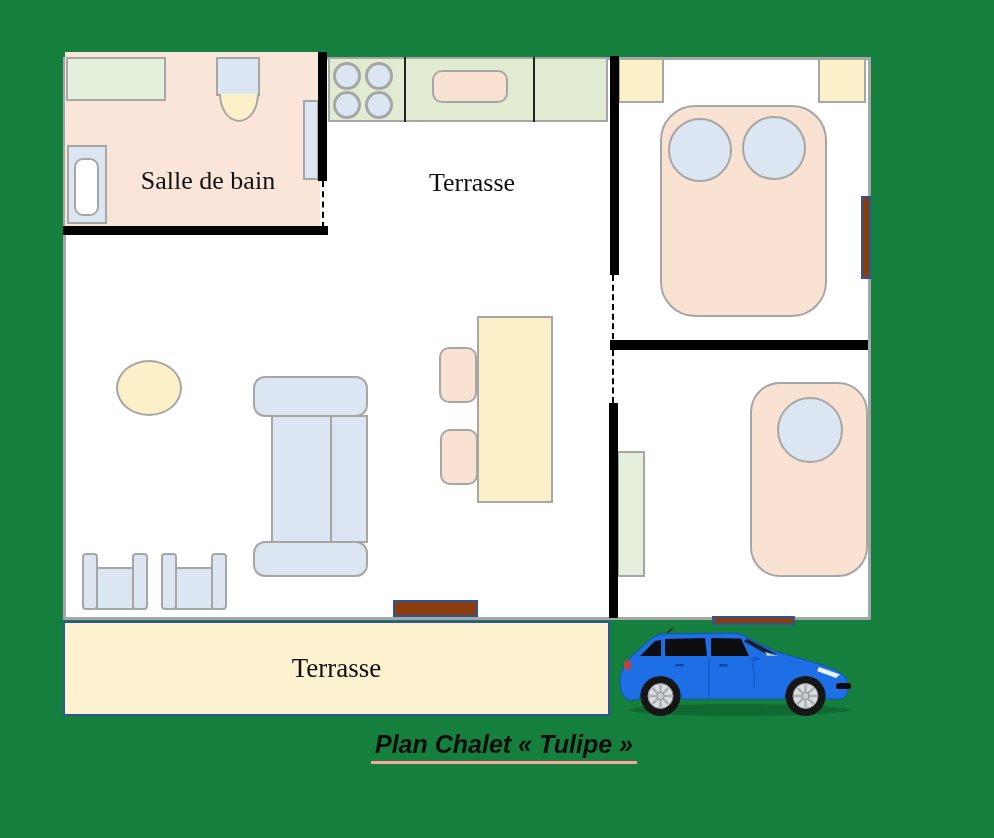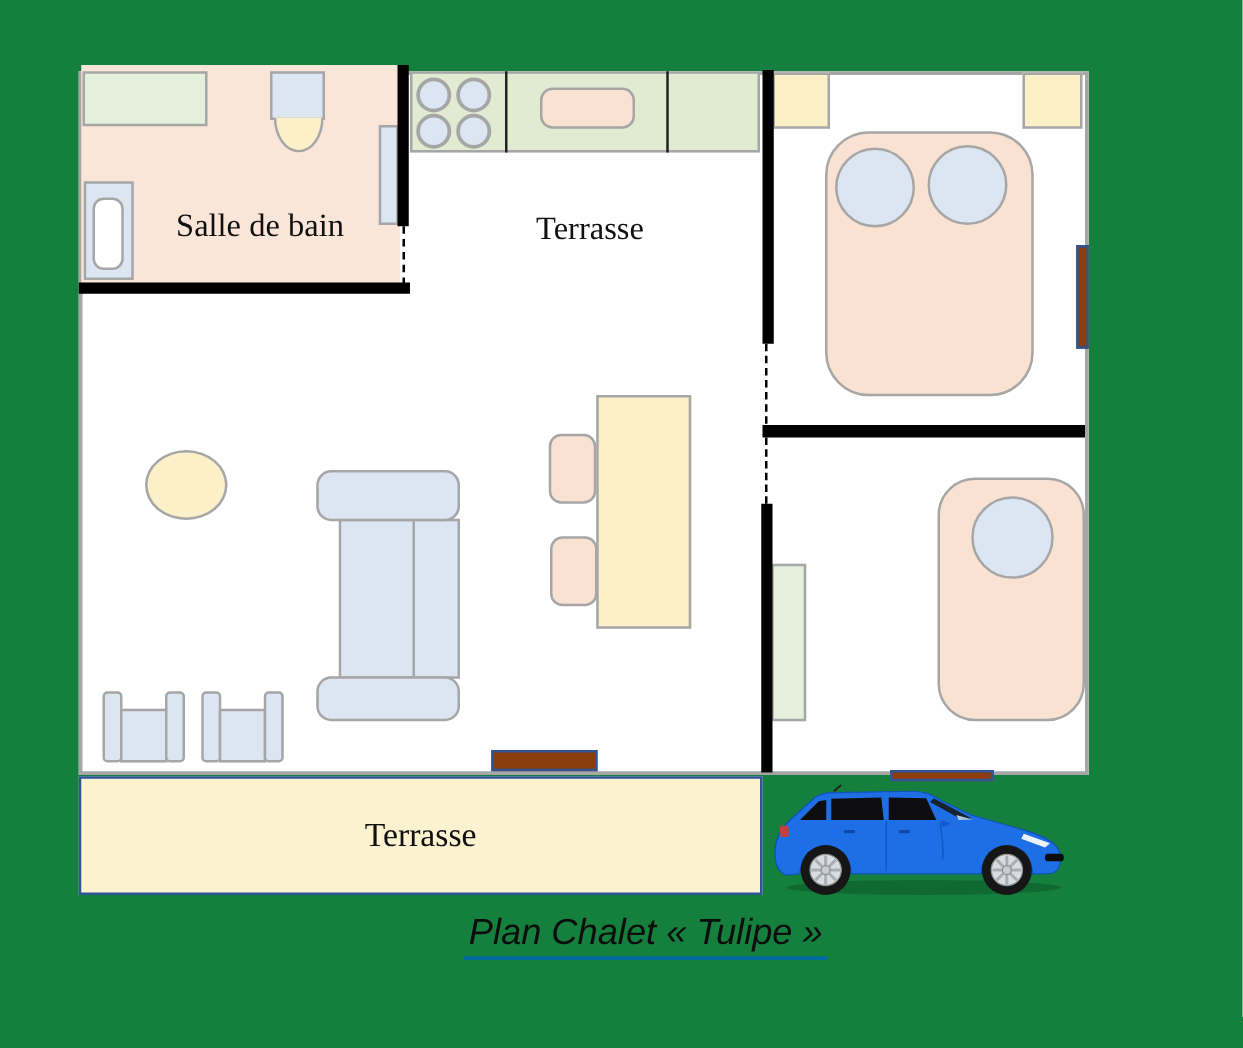--- a/index.html
+++ b/index.html
@@ -22,22 +22,22 @@
   .yellow-item{background:var(--item-yellow,#FCF0C8);z-index:3;}
   
   .counter{left:328px;top:57px;width:280px;height:65px;background:var(--counter-green,#E1EBD2);z-index:2;}
   .divline{width:2px;background:#222;z-index:4;}
   .burner{width:28px;height:28px;border-radius:50%;border:3px solid var(--outline,#A6A6A6);
           background:var(--item-blue,#DCE6F2);z-index:4;}
   
   .terrace{left:63px;top:621px;width:547px;height:95px;background:var(--terrace-yellow,#FCF2CF);
            border:2px solid var(--navy,#2F5597);z-index:1;display:flex;align-items:center;justify-content:center;}
   .mat{background:var(--brown,#8B3D0E);border:2px solid var(--navy,#2F5597);z-index:8;}
-  .title{font-size:29px;font-weight:400;font-style:italic;color:#0d0d0d;
-         border-bottom:3px solid #0369a1;padding:0 4px 2px 4px;z-index:9;white-space:nowrap;}
+  .title{font-size:25px;font-weight:700;font-style:italic;color:#0d0d0d;
+         border-bottom:3px solid #fca5a5;padding:0 4px 2px 4px;z-index:9;white-space:nowrap;}
   .tvtext{font-size:17px;color:#111;display:flex;align-items:center;justify-content:center;}
 </style>
 </head>
 <body>
 
 <div id="screen">
 
   <div class="abs house"></div>
 
   <div class="abs bath-floor"></div>

